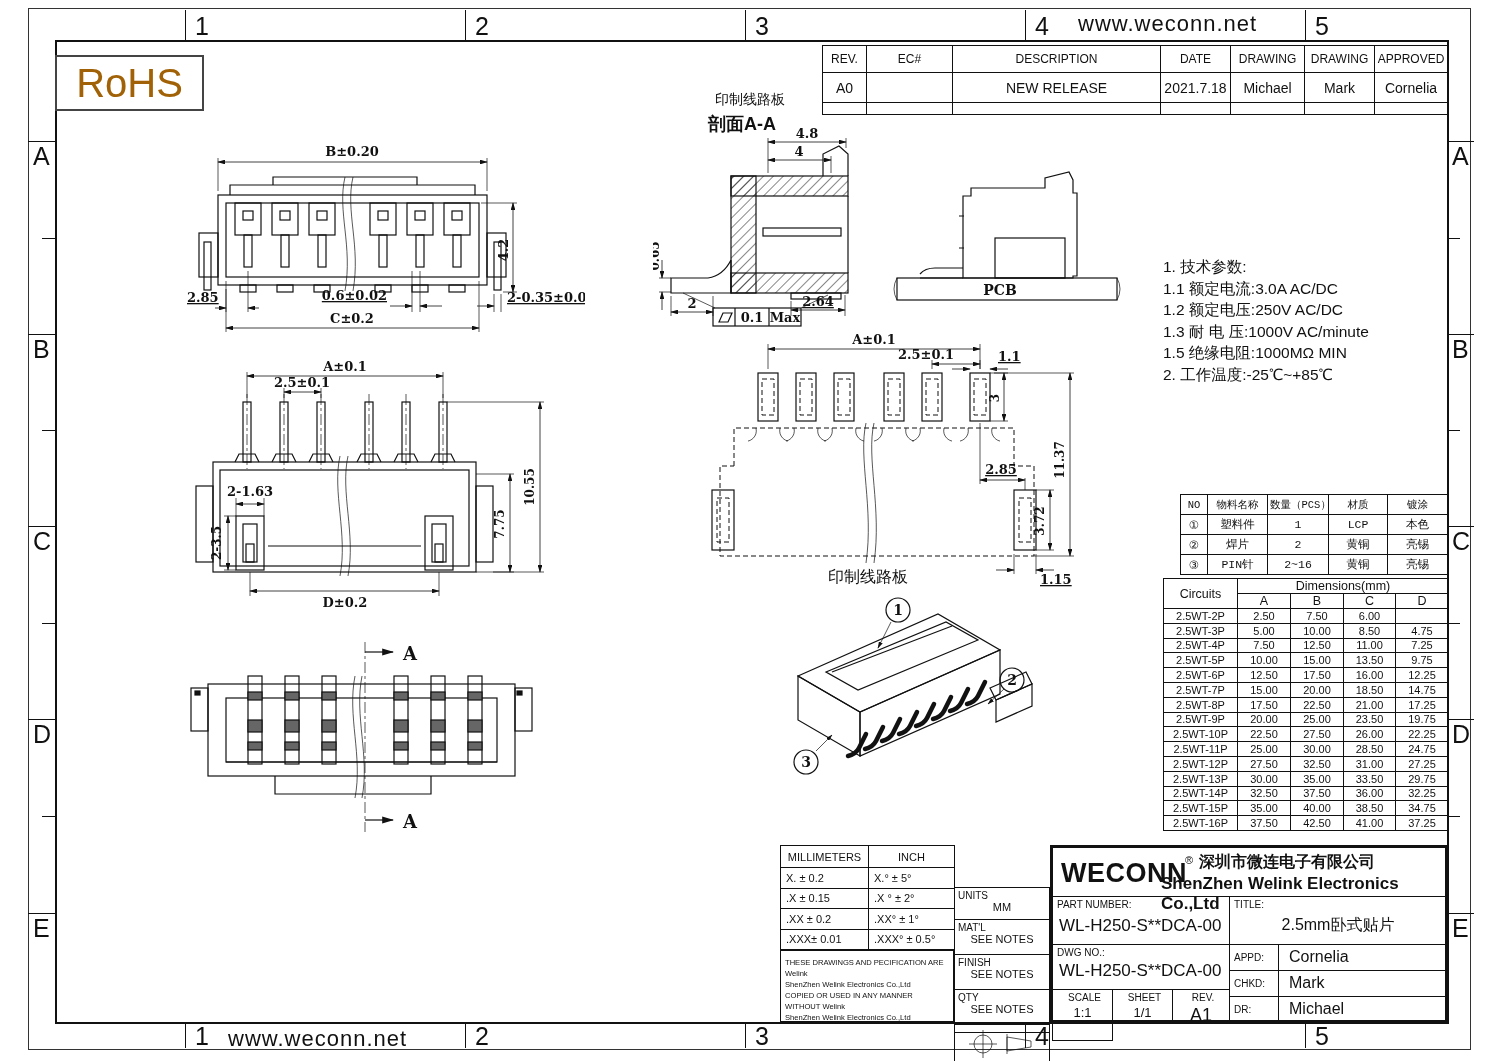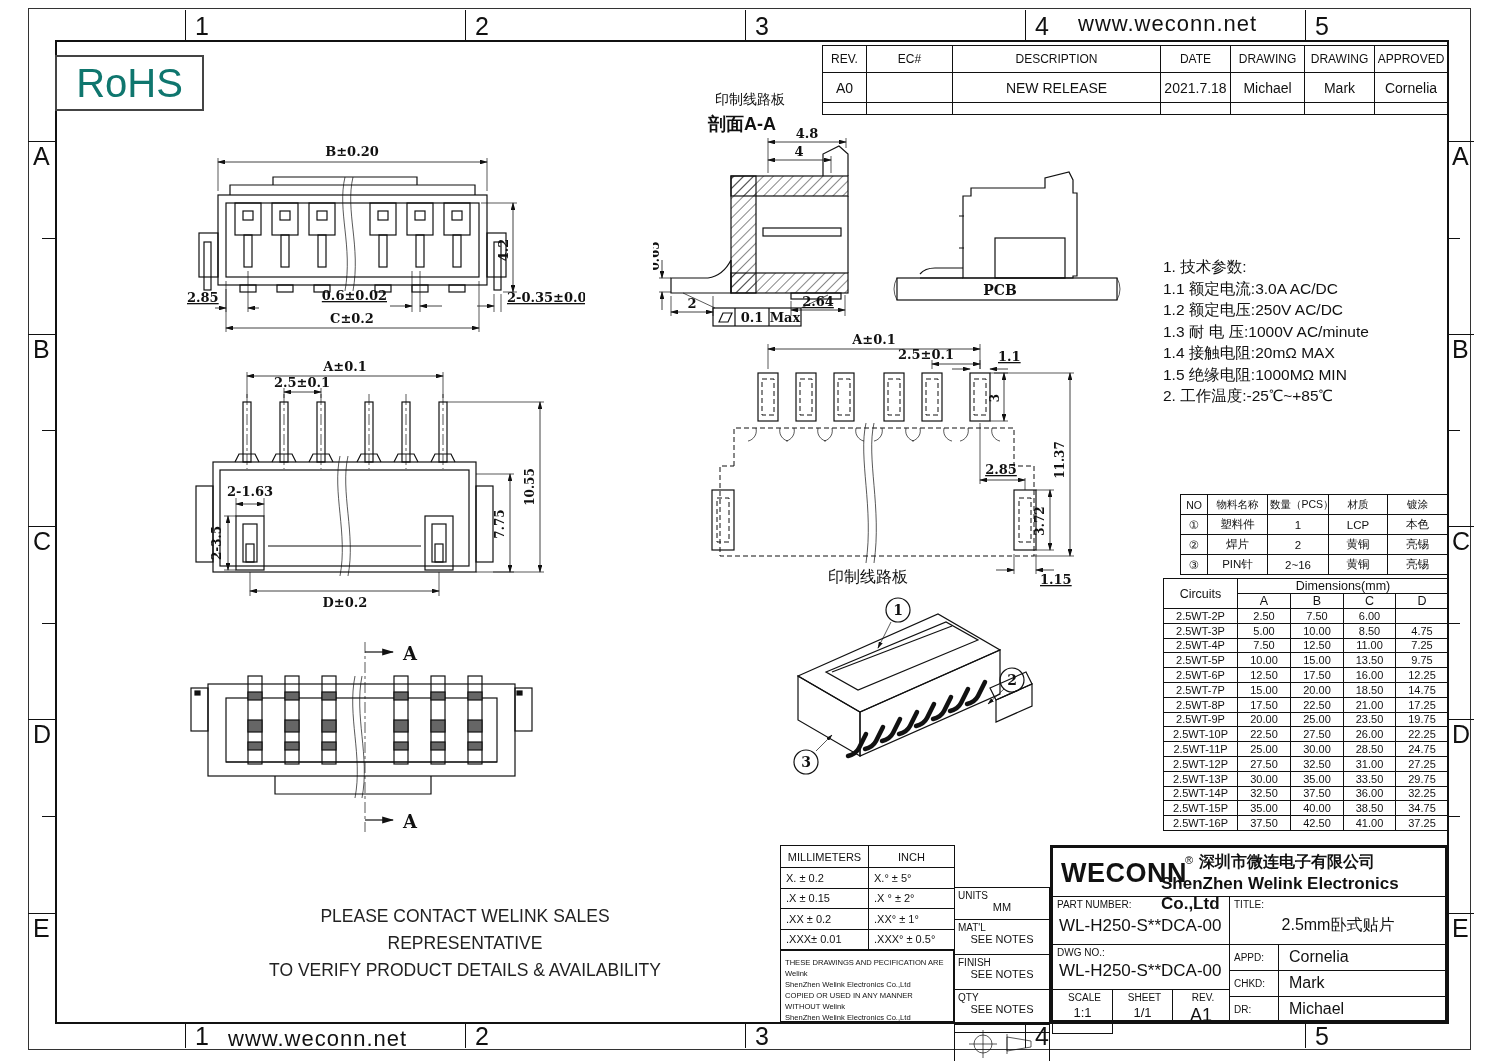--- a/index.html
+++ b/index.html
@@ -5,29 +5,29 @@
   html,body{margin:0;padding:0;background:#fff;}
   body{width:1500px;height:1061px;font-family:"Liberation Sans",sans-serif;color:#111;}
   .sheet{position:relative;width:1500px;height:1061px;background:#fff;overflow:hidden;}
   .abs{position:absolute;}
   .border-outer{left:28px;top:8px;width:1441px;height:1040px;border:1px solid #333;}
   .border-inner{left:55px;top:40px;width:1390px;height:980px;border:2px solid #111;}
   .zn{font-size:25px;color:#111;line-height:1;}
   .tickv{width:1px;background:#111;}
   .tickh{height:1px;background:#111;}
   .site{font-size:22px;letter-spacing:1px;color:#111;}
-  .rohs{left:55px;top:55px;width:145px;height:52px;border:2px solid #444;display:flex;align-items:center;justify-content:center;font-size:40px;color:#0f766e;}
+  .rohs{left:55px;top:55px;width:145px;height:52px;border:2px solid #444;display:flex;align-items:center;justify-content:center;font-size:40px;color:#a16207;}
   table{border-collapse:collapse;table-layout:fixed;}
   td,th{border:1px solid #111;padding:0 2px;color:#111;overflow:hidden;white-space:nowrap;}
   .rev{left:822px;top:45px;width:625px;}
   .rev th{font-weight:400;font-size:12px;height:26px;}
   .rev td{font-size:14px;text-align:center;height:29px;}
   .rev .empty td{height:11px;}
   .notes{left:1163px;top:256px;width:310px;font-size:15.5px;line-height:21.5px;font-weight:500;}
-  .bom{left:1180px;top:494px;width:267px;}
+  .bom{left:1180px;top:494px;width:267px;font-family:Liberation Mono, monospace;}
   .bom th{font-weight:400;font-size:10.5px;height:19px;}
   .bom td{font-size:11.5px;text-align:center;height:19px;}
   .dims{left:1163px;top:578px;width:285px;}
   .dims th{font-weight:400;font-size:12.5px;height:14px;}
   .dims td{font-size:11px;text-align:center;height:13.8px;}
   .contact{left:248px;top:903px;width:434px;text-align:center;font-size:17.5px;line-height:27px;color:#222;}
   .tol{left:780px;top:845px;width:174px;}
   .tol th{font-weight:400;font-size:11px;height:21px;margin-top:16px;}
   .tol td{font-size:11px;height:19.5px;padding-left:5px;}
   .discl{left:780px;top:950px;width:174px;height:72px;border:1px solid #111;box-sizing:border-box;font-size:7.6px;font-weight:400;line-height:11px;padding:6px 3px 0 4px;}
@@ -475,21 +475,20 @@
       <circle class="ln" cx="68" cy="174" r="12" fill="#fff"></circle>
       <text x="68" y="179" text-anchor="middle" style="font:bold 14px 'DejaVu Serif',serif" fill="#111">3</text>
     </g>
   </svg>
 
   <div class="abs notes">
     <div>1. 技术参数:</div>
     <div>1.1 额定电流:3.0A AC/DC</div>
     <div>1.2 额定电压:250V AC/DC</div>
     <div>1.3 耐 电 压:1000V AC/minute</div>
-    <div>1.4 接触电阻:20mΩ MAX</div>
     <div>1.5 绝缘电阻:1000MΩ MIN</div>
     <div>2. 工作温度:-25℃~+85℃</div>
   </div>
 
   <table class="abs bom">
     <colgroup>
         <col style="width:27px">
         <col style="width:60px">
         <col style="width:61px">
         <col style="width:59px">
@@ -651,24 +650,20 @@
         <tr>
           <td>2.5WT-16P</td>
           <td>37.50</td>
           <td>42.50</td>
           <td>41.00</td>
           <td>37.25</td>
         </tr>
       </tbody>
   </table>
 
-  <div class="abs contact">
-    <div>PLEASE CONTACT WELINK SALES REPRESENTATIVE</div>
-    <div>TO VERIFY PRODUCT DETAILS &amp; AVAILABILITY</div>
-  </div>
 
   <table class="abs tol">
     <colgroup>
         <col style="width:88px">
         <col style="width:86px">
       </colgroup>
     <tbody>
         <tr>
       <th>MILLIMETERS</th>
       <th>INCH</th>
@@ -739,21 +734,21 @@
       <div style="font-size:17px;padding:6px 0 0 6px">WL-H250-S**DCA-00</div>
     </div>
     <div class="cell" style="left:177px;top:49px;width:218px;height:49px">
       <div class="lbl">TITLE:</div>
       <div style="font-size:16px;text-align:center;padding-top:5px">2.5mm卧式贴片</div>
     </div>
     <div class="cell" style="left:0;top:97px;width:178px;height:46px">
       <div class="lbl">DWG NO.:</div>
       <div style="font-size:17px;padding:3px 0 0 6px">WL-H250-S**DCA-00</div>
     </div>
-    <div class="cell" style="left:0;top:142px;width:61px;height:45px">
+    <div class="cell" style="left:0;top:142px;width:61px;height:52px">
       <div class="lbl" style="text-align:center">SCALE</div>
       <div style="font-size:13px;text-align:center;padding-top:2px">1:1</div>
     </div>
     <div class="cell" style="left:60px;top:142px;width:61px;height:35px">
       <div class="lbl" style="text-align:center">SHEET</div>
       <div style="font-size:13px;text-align:center;padding-top:2px">1/1</div>
     </div>
     <div class="cell" style="left:120px;top:142px;width:58px;height:35px">
       <div class="lbl" style="text-align:center">REV.</div>
       <div style="font-size:18px;text-align:center;padding-top:2px">A1</div>

